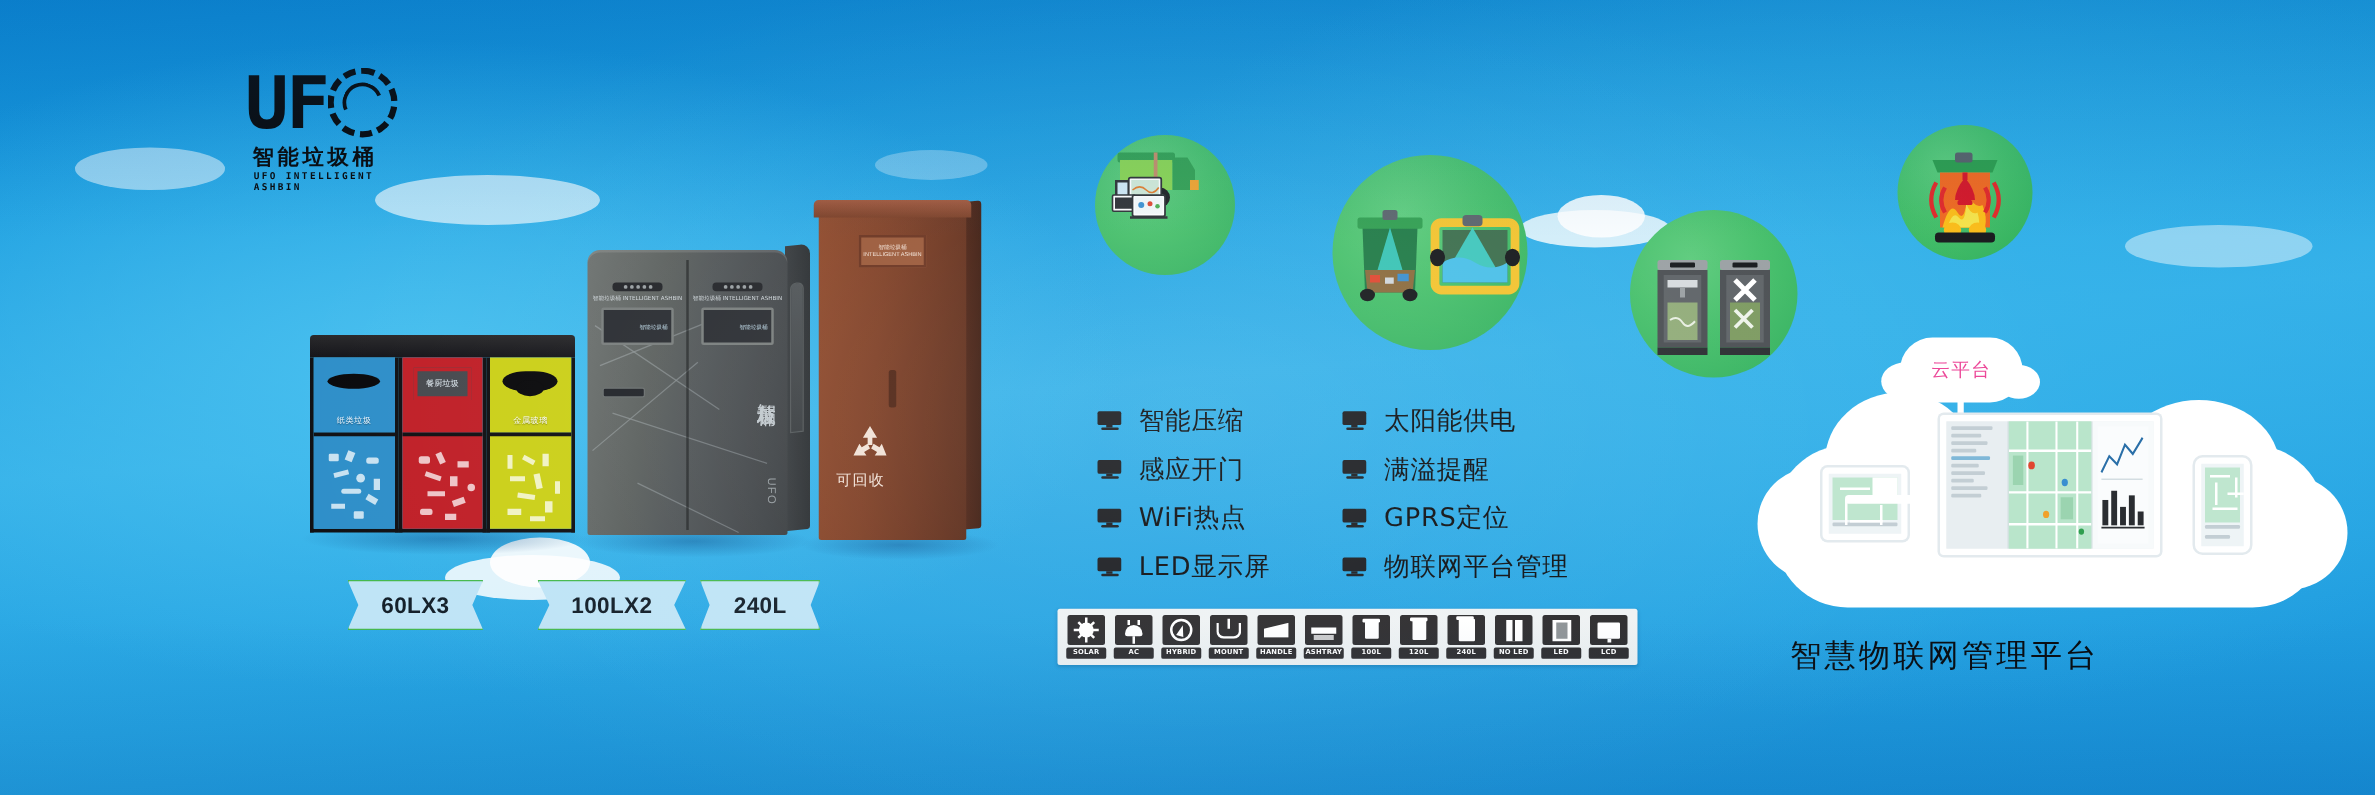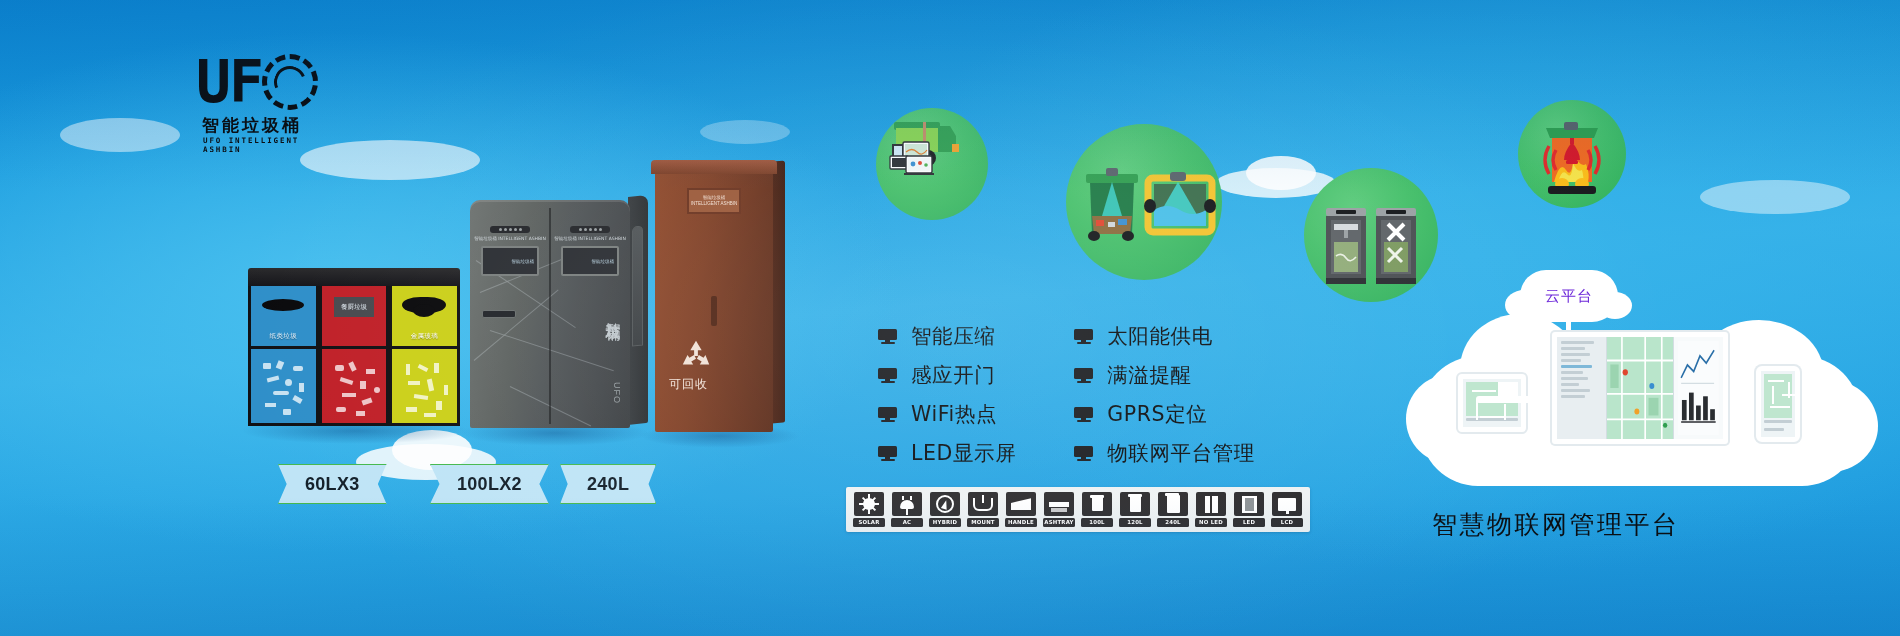--- a/index.html
+++ b/index.html
@@ -305,21 +305,21 @@
   .g-led::after{content:"";position:absolute;left:3px;top:2px;right:3px;bottom:2px;background:#8d9295;}
   .g-lcd{width:18px;height:13px;background:#fff;position:relative;border-radius:1px;}
   .g-lcd::after{content:"";position:absolute;left:8px;top:13px;width:3px;height:3px;background:#fff;}
 
   
   #platform { position:absolute; left:1420px; top:270px; width:440px; height:300px; }
   .cloudtag {
     position:absolute; left:100px; top:0; width:98px; height:52px;
     background:#fff; border-radius:26px;
     display:flex; align-items:center; justify-content:center;
-    font-size:15px; color:#6d28d9; letter-spacing:1px;
+    font-size:15px; color:#ec4899; letter-spacing:1px;
     font-family:"DejaVu Sans",sans-serif; z-index:4;
   }
   .cloudtag::before {
     content:""; position:absolute; left:-15px; bottom:2px; width:38px; height:30px;
     background:#fff; border-radius:50%; z-index:-1;
   }
   .cloudtag::after {
     content:""; position:absolute; right:-14px; bottom:3px; width:34px; height:27px;
     background:#fff; border-radius:50%; z-index:-1;
   }

